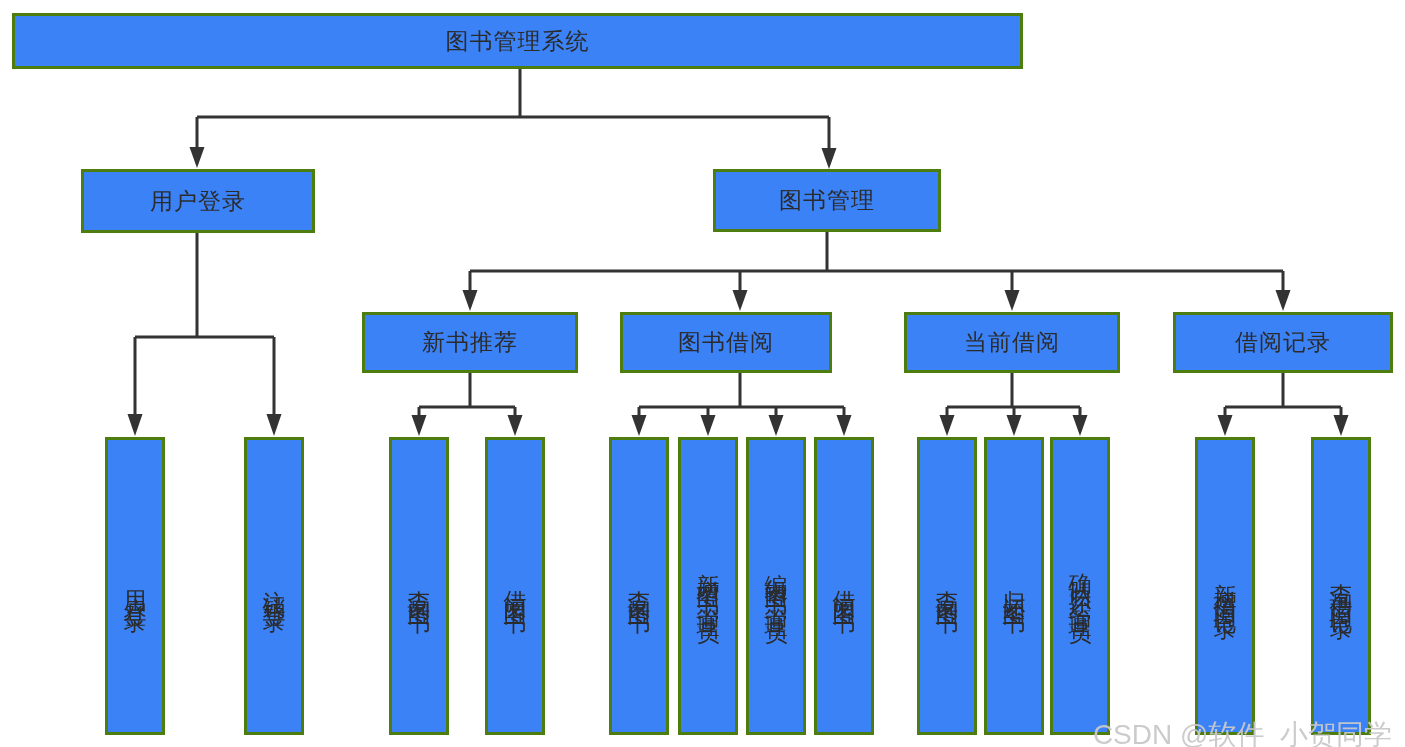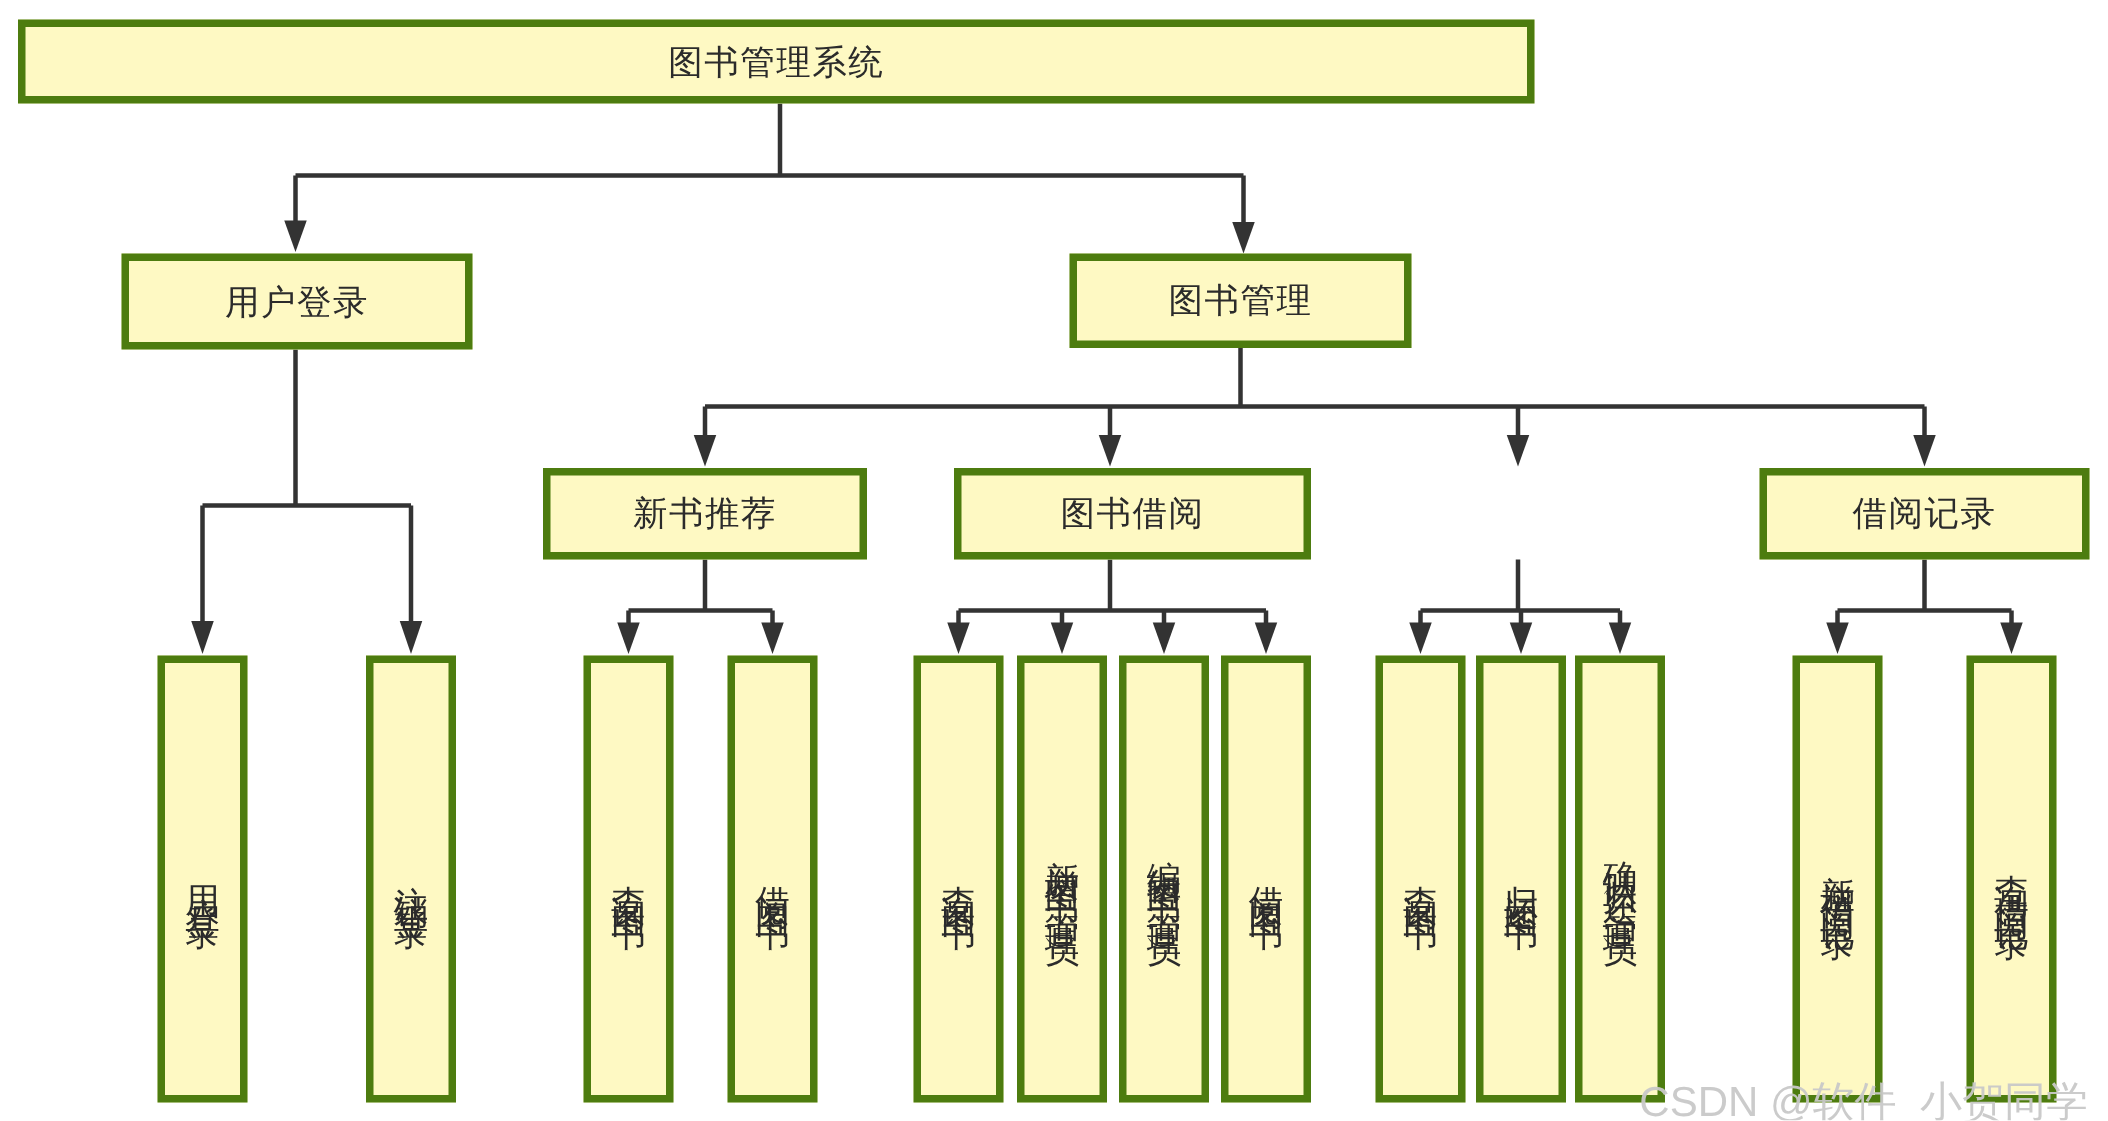--- a/index.html
+++ b/index.html
@@ -17,38 +17,38 @@
     overflow: hidden;
   }
   .connectors {
     position: absolute;
     left: 0; top: 0;
     width: 1405px; height: 747px;
     z-index: 1;
   }
   .node {
     position: absolute;
-    background: #fef9c3;
-    border: 5px solid #4d7c0f;
+    background: #3b82f6;
+    border: 3px solid #4d7c0f;
     display: flex;
     align-items: center;
     justify-content: center;
     z-index: 2;
     font-size: 23px;
     letter-spacing: 1px;
     color: #2b2b2b;
     text-align: center;
   }
   
   .hbox { white-space: nowrap; }
   .root-box   { left: 12px;   top: 13px;  width: 1011px; height: 56px; }
   .lvl2-left  { left: 81px;   top: 169px; width: 234px;  height: 64px; }
   .lvl2-right { left: 713px;  top: 169px; width: 228px;  height: 63px; }
   .lvl3-a { left: 362px;  top: 312px; width: 216px; height: 61px; }
-  .lvl3-b { left: 636px;  top: 312px; width: 238px; height: 61px; text-align: right; }
+  .lvl3-b { left: 620px;  top: 312px; width: 212px; height: 61px; text-align: right; }
   .lvl3-c { left: 904px;  top: 312px; width: 216px; height: 61px; }
   .lvl3-d { left: 1173px; top: 312px; width: 220px; height: 61px; font-family: Liberation Serif, serif; }
   
   .vbox {
     top: 437px;
     width: 60px;
     height: 298px;
     writing-mode: vertical-rl;
     text-orientation: mixed;
     letter-spacing: 7px;
@@ -120,20 +120,21 @@
     <polygon points="1333.5,415 1348.5,415 1341,436" fill="#333333" stroke="none"></polygon>
   </svg>
 
   <div class="node hbox root-box">图书管理系统</div>
 
   <div class="node hbox lvl2-left">用户登录</div>
   <div class="node hbox lvl3-a">新书推荐</div>
 
   <div class="node hbox lvl2-right">图书管理</div>
   <div class="node hbox lvl3-b">图书借阅</div>
+  <div class="node hbox lvl3-c">当前借阅</div>
   <div class="node hbox lvl3-d">借阅记录</div>
 
   <div class="node vbox v1">用户登录</div>
   <div class="node vbox v2">注销登录</div>
 
   <div class="node vbox v3">查询图书</div>
   <div class="node vbox v4">借阅图书</div>
 
   <div class="node vbox v5">查询图书</div>
   <div class="node vbox v6">新增图书（管理员）</div>

